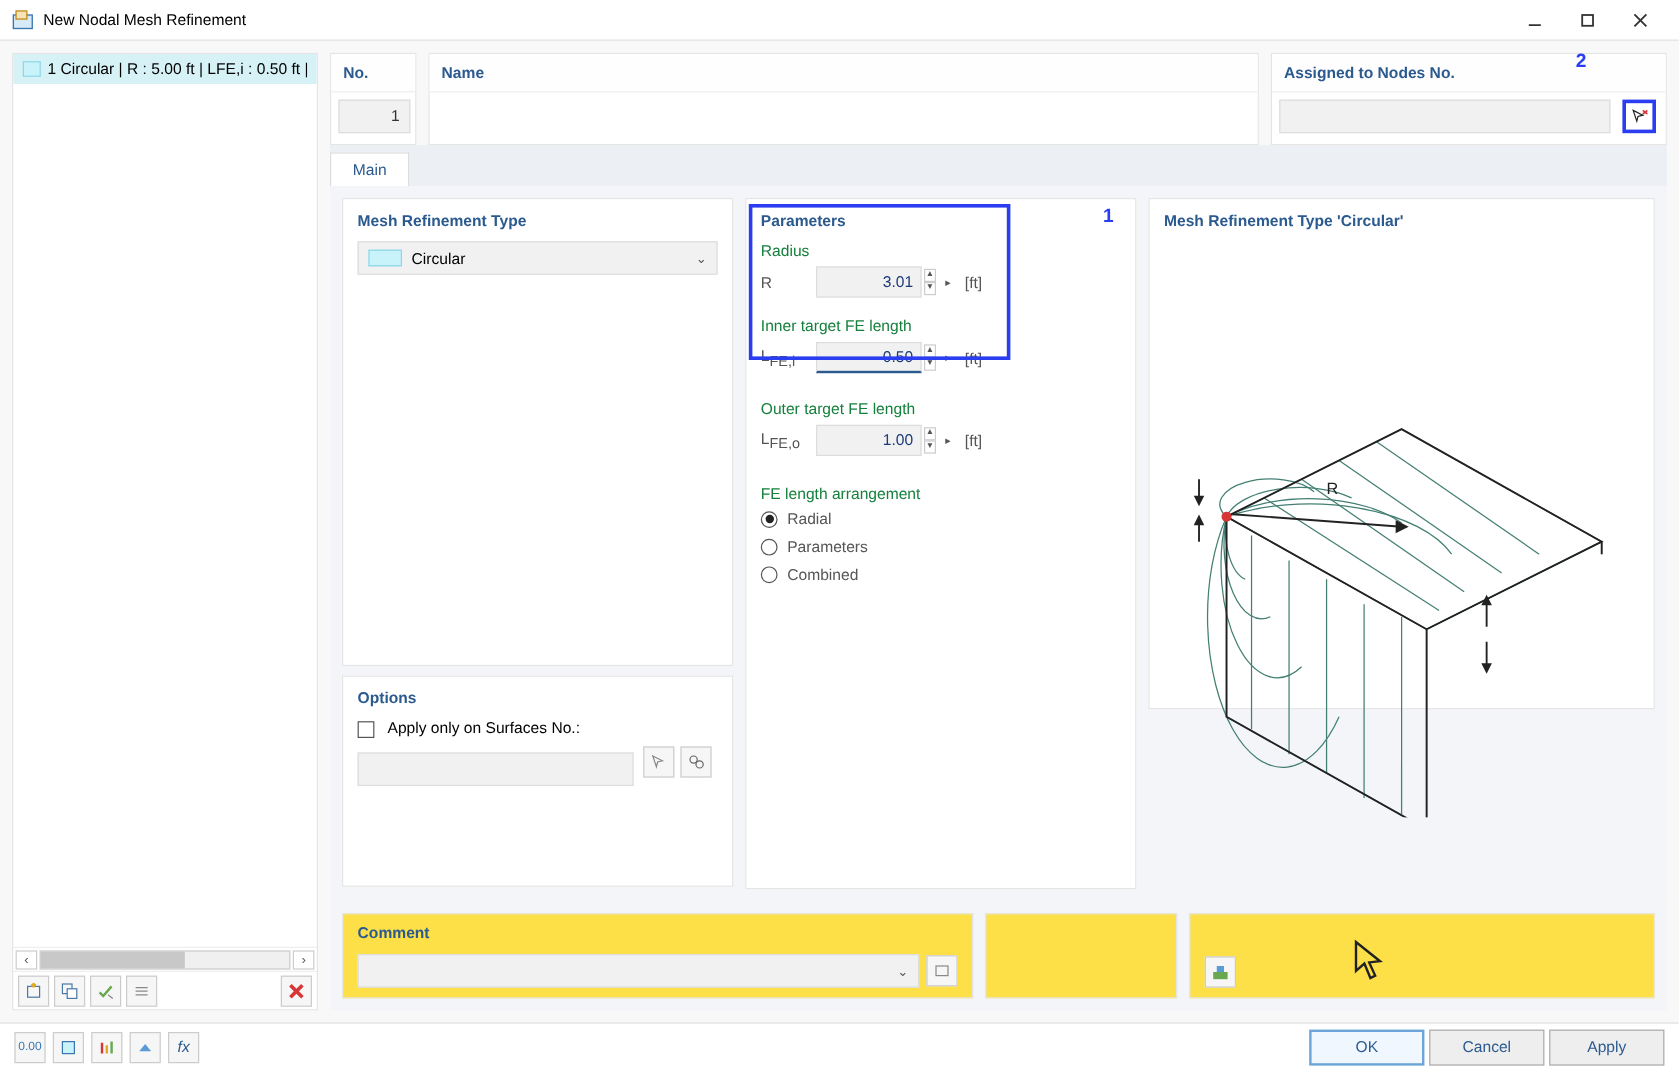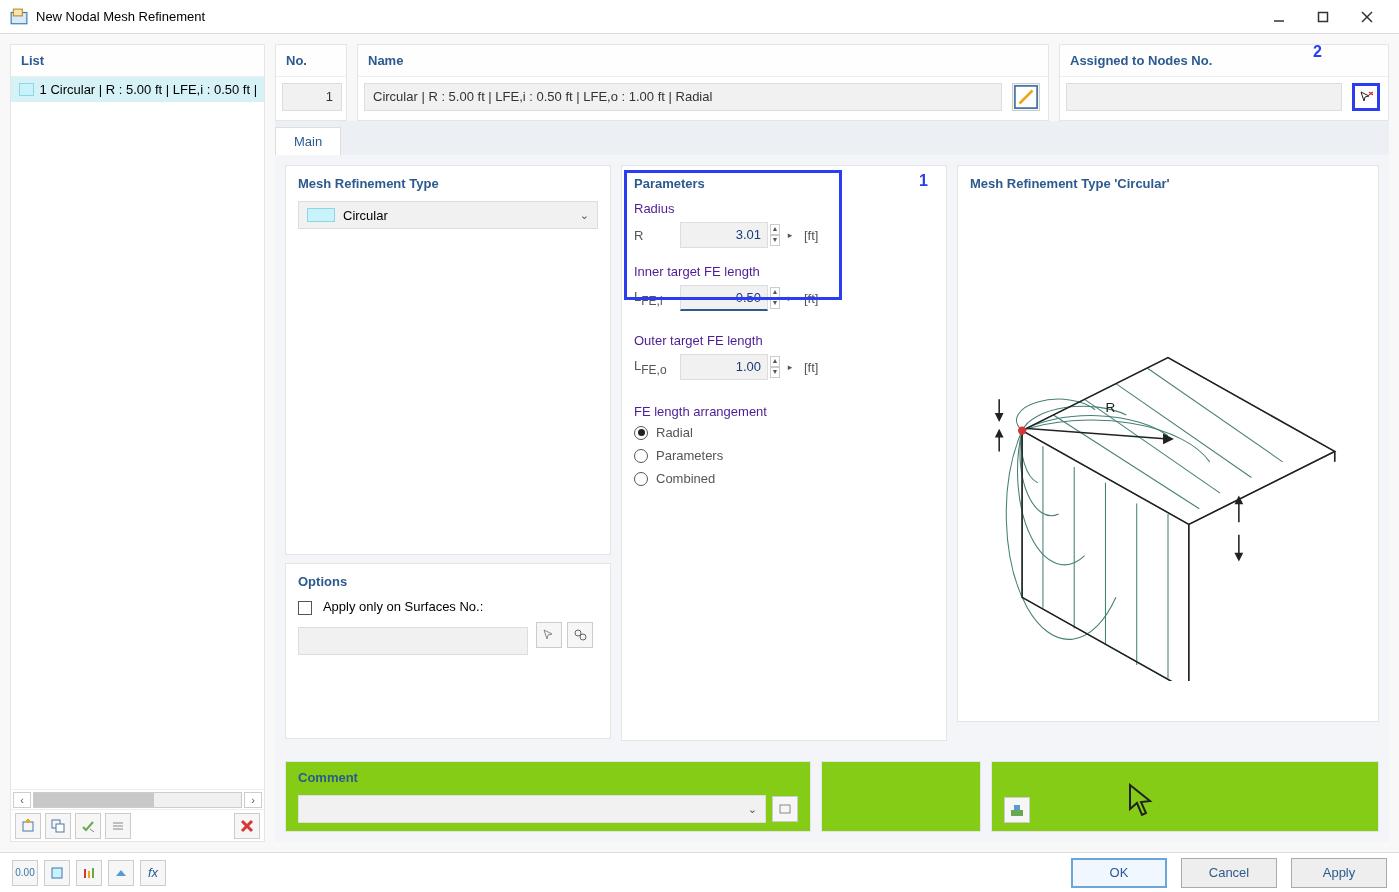--- a/index.html
+++ b/index.html
@@ -48,44 +48,44 @@
 .sub-panel { background: #fff; border: 1px solid #e5e5e5; padding: 10px 12px; }
 .sub-title { color: #2b5a8f; font-weight: 600; margin-bottom: 10px; }
 .combo { width: 100%; height: 28px; background: #f1f1f1; border: 1px solid #ddd; display: flex; align-items: center; padding: 0 8px; justify-content: space-between; }
 .combo .bar { width: 28px; height: 14px; background: #c9f3fb; border: 1px solid #8fd5e6; margin-right: 8px; }
 .combo .left { display: flex; align-items: center; }
 .combo .chev { font-size: 11px; color: #555; }
 .param-panel { position: relative; }
 .highlight { border: 3px solid #2a3df0; position: absolute; left: 2px; top: 4px; width: 218px; height: 130px; pointer-events: none; }
 .param-panel .annot1 { position: absolute; right: 18px; top: 6px; color: #2a3df0; font-weight: 600; font-size: 16px; }
 .param-panel .row { display: flex; align-items: center; margin-bottom: 8px; }
-.param-panel .grp-label { color: #4c1d95; margin-bottom: 6px; }
+.param-panel .grp-label { color: #15803d; margin-bottom: 6px; }
 .param-panel .lab { width: 46px; color: #555; }
 .param-panel .lab sub { font-size: 12px; }
 .num-input { width: 88px; height: 26px; background: #f1f1f1; border: 1px solid #ddd; text-align: right; padding: 0 6px; line-height: 24px; color: #1b3b7a; }
 .spin { display: flex; flex-direction: column; margin-left: 2px; }
 .spin div { width: 10px; height: 11px; border: 1px solid #ccc; font-size: 7px; line-height: 8px; text-align: center; color: #555; }
 .play { width: 12px; height: 24px; margin-left: 4px; display: flex; align-items: center; justify-content: center; font-size: 9px; color: #555; }
 .unit { margin-left: 8px; color: #555; }
 .radio-row { display: flex; align-items: center; margin-bottom: 8px; color: #555; }
 .radio { width: 14px; height: 14px; border: 1.5px solid #555; border-radius: 50%; margin-right: 8px; display: flex; align-items: center; justify-content: center; }
 .radio.checked::after { content: ''; width: 7px; height: 7px; background: #222; border-radius: 50%; }
 .opt-panel { }
 .checkbox { width: 14px; height: 14px; border: 1.5px solid #555; margin-right: 8px; display: inline-block; vertical-align: middle; }
 .opt-input { width: 230px; height: 28px; background: #f1f1f1; border: 1px solid #ddd; margin-top: 12px; display: inline-block; vertical-align: middle; }
-.preview-panel { height: 557px; }
+.preview-panel { height: 426px; }
 .preview-svg { width: 100%; height: 480px; }
 .comment-row { display: flex; gap: 10px; background: #f3f5f8; padding: 10px; }
-.comment-panel { background: #84cc16; border: 1px solid #e5e5e5; padding: 8px 12px; }
+.comment-panel { background: #fde047; border: 1px solid #e5e5e5; padding: 8px 12px; }
 .comment-panel.big { flex: 1.3; }
 .comment-panel.small { width: 160px; }
 .comment-panel.pv { width: 388px; display:flex; align-items:flex-end; position: relative; }
 .cursor-svg { position: absolute; right: 220px; bottom: 12px; }
 .footer { height: 48px; display: flex; align-items: center; padding: 0 12px; border-top: 1px solid #ddd; gap: 6px; }
-.footer .right { margin-left: auto; display: flex; gap: 14px; }
+.footer .right { margin-left: auto; display: flex; gap: 4px; }
 .bigbtn { width: 96px; height: 30px; border: 1px solid #aaa; background: #eee; display: flex; align-items: center; justify-content: center; color: #2b5a8f; }
 .bigbtn.ok { border: 2px solid #6da5d8; background: #f0f7ff; }
 </style>
 </head>
 <body>
 
 <div class="titlebar">
   <span class="icon">
     <svg viewBox="0 0 16 16">
         <rect x="1" y="4" width="14" height="10" fill="#d7eaf8" stroke="#3a76b0"></rect>
@@ -108,21 +108,20 @@
       <svg viewBox="0 0 12 12">
         <line x1="1" y1="1" x2="11" y2="11" stroke="#333" stroke-width="1.5"></line>
         <line x1="11" y1="1" x2="1" y2="11" stroke="#333" stroke-width="1.5"></line>
       </svg>
     </div>
 </div>
 
 <div class="body">
 
   <div class="panel list-panel">
-    <div class="panel-header">List</div>
     <div class="scroller">
       <div class="list-row">
         <span class="sqr"></span>
         <span>1 Circular | R : 5.00 ft | LFE,i : 0.50 ft | L…</span>
       </div>
     </div>
     <div class="hscroll">
       <div class="arr">‹</div>
       <div class="track">
           <div class="thumb"></div>
@@ -166,29 +165,20 @@
   </div>
 
   <div class="center-col">
     <div class="top-row">
       <div class="no-box">
         <div class="panel-header">No.</div>
         <div class="field-input">1</div>
       </div>
       <div class="name-box">
         <div class="panel-header">Name</div>
-        <div>
-          <div class="field-input">Circular | R : 5.00 ft | LFE,i : 0.50 ft | LFE,o : 1.00 ft | Radial</div>
-          <div class="editbtn">
-            <svg viewBox="0 0 14 14">
-                <rect x="1" y="1" width="12" height="12" fill="none" stroke="#4a78a6"></rect>
-                <path d="M3 10 L10 3 L11 4 L4 11 Z" fill="#e6a917"></path>
-              </svg>
-          </div>
-        </div>
       </div>
       <div class="assigned-box">
         <div class="panel-header">Assigned to Nodes No.</div>
         <span class="annotate1">2</span>
         <div>
           <div class="field-input"></div>
           <div class="pickbtn">
             <svg viewBox="0 0 14 14">
                 <path d="M2 2 L10 6 L6 7 L5 11 Z" fill="none" stroke="#222" stroke-width="1"></path>
                 <line x1="10" y1="2" x2="14" y2="5" stroke="#d83636" stroke-width="1.5"></line>

